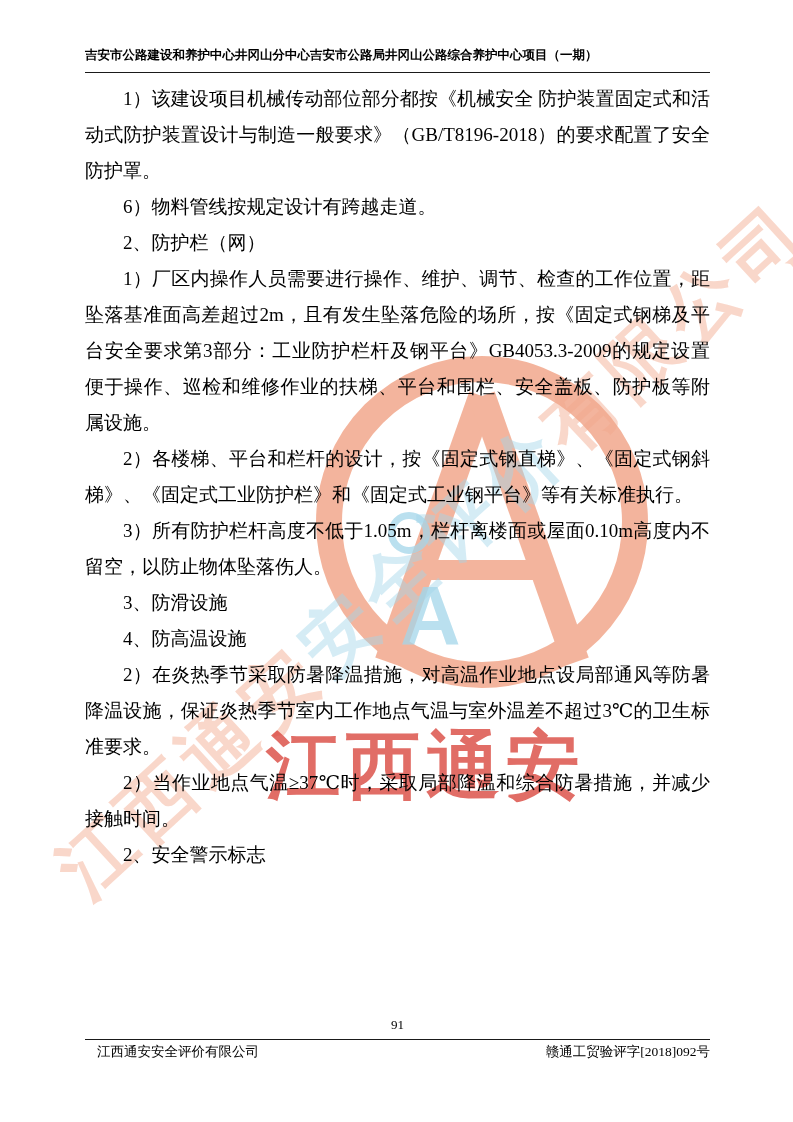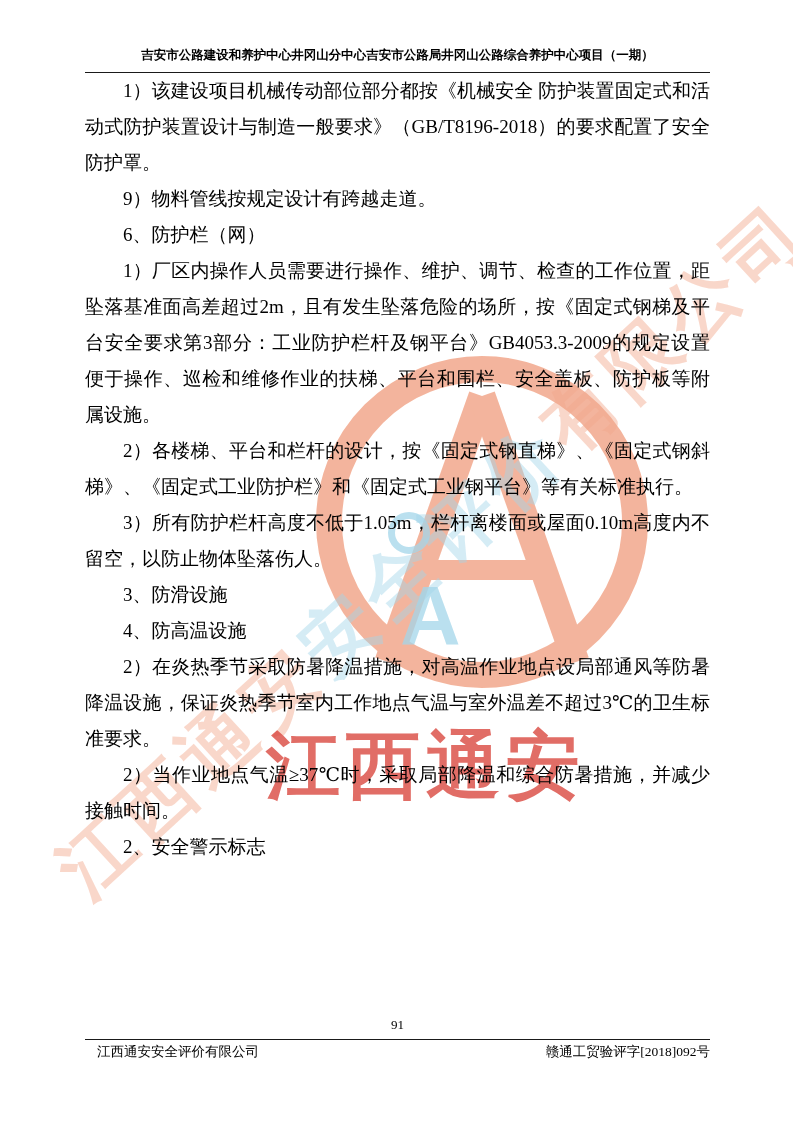--- a/index.html
+++ b/index.html
@@ -54,24 +54,24 @@
     font-weight: bold; font-size: 74px; line-height: 80px;
     letter-spacing: 6px;
     color: var(--wm-red, #D9453C);
     opacity: 0.78;
     white-space: nowrap;
   }
 
   
   .content { position: relative; z-index: 1; padding: 46px 83px 0 85px; }
 
-  .hdr-line { text-align: center; font-weight: bold; font-size: 12.5px; line-height: 19px; }
+  .hdr-line { text-align: left; font-weight: bold; font-size: 12.5px; line-height: 19px; }
   .hdr-rule { border: none; border-top: 1.8px solid #1a1a1a; margin: 7px 0 0 0; }
 
-  .doc-body { margin-top: 0; font-size: 19px; line-height: 36px; text-align: justify; }
+  .doc-body { margin-top: 8px; font-size: 19px; line-height: 36px; text-align: justify; }
   .doc-body p { margin: 0; text-indent: 2em; }
 
   .footer { position: absolute; left: 85px; width: 625px; top: 1016px; z-index: 1; }
   .pg-num { text-align: center; font-size: 13px; line-height: 18px; }
   .ftr-rule { border: none; border-top: 1.4px solid #1a1a1a; margin: 5px 0 0 0; }
   .ftr-row { display: flex; justify-content: space-between; font-size: 13.5px; line-height: 18px; padding-top: 3px; }
   .ftr-left { padding-left: 12px; }
 </style>
 </head>
 <body>
@@ -101,22 +101,22 @@
 
   <div class="content">
 
     <div>
       <div class="hdr-line">吉安市公路建设和养护中心井冈山分中心吉安市公路局井冈山公路综合养护中心项目（一期）</div>
       <hr class="hdr-rule">
     </div>
 
     <div class="doc-body">
       <p>1）该建设项目机械传动部位部分都按《机械安全 防护装置固定式和活动式防护装置设计与制造一般要求》（GB/T8196-2018）的要求配置了安全防护罩。</p>
-      <p>9）物料管线按规定设计有跨越走道。</p>
-      <p>6、防护栏（网）</p>
+      <p>6）物料管线按规定设计有跨越走道。</p>
+      <p>2、防护栏（网）</p>
       <p>1）厂区内操作人员需要进行操作、维护、调节、检查的工作位置，距坠落基准面高差超过2m，且有发生坠落危险的场所，按《固定式钢梯及平台安全要求第3部分：工业防护栏杆及钢平台》GB4053.3-2009的规定设置便于操作、巡检和维修作业的扶梯、平台和围栏、安全盖板、防护板等附属设施。</p>
       <p>2）各楼梯、平台和栏杆的设计，按《固定式钢直梯》、《固定式钢斜梯》、《固定式工业防护栏》和《固定式工业钢平台》等有关标准执行。</p>
       <p>3）所有防护栏杆高度不低于1.05m，栏杆离楼面或屋面0.10m高度内不留空，以防止物体坠落伤人。</p>
       <p>3、防滑设施</p>
       <p>4、防高温设施</p>
       <p>2）在炎热季节采取防暑降温措施，对高温作业地点设局部通风等防暑降温设施，保证炎热季节室内工作地点气温与室外温差不超过3℃的卫生标准要求。</p>
       <p>2）当作业地点气温≥37℃时，采取局部降温和综合防暑措施，并减少接触时间。</p>
       <p>2、安全警示标志</p>
     </div>
   </div>

